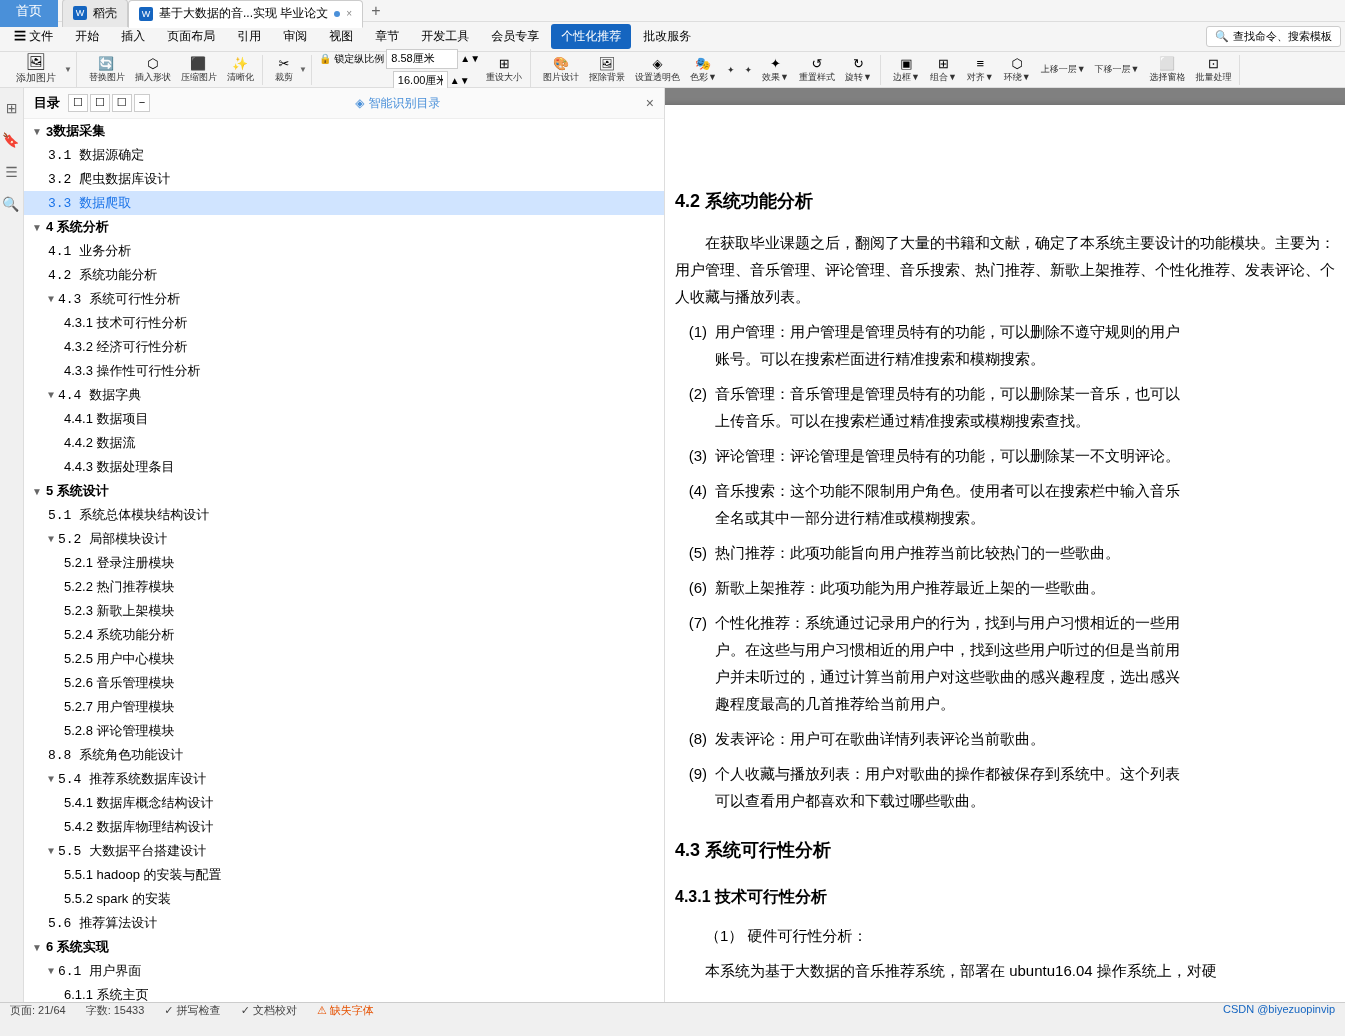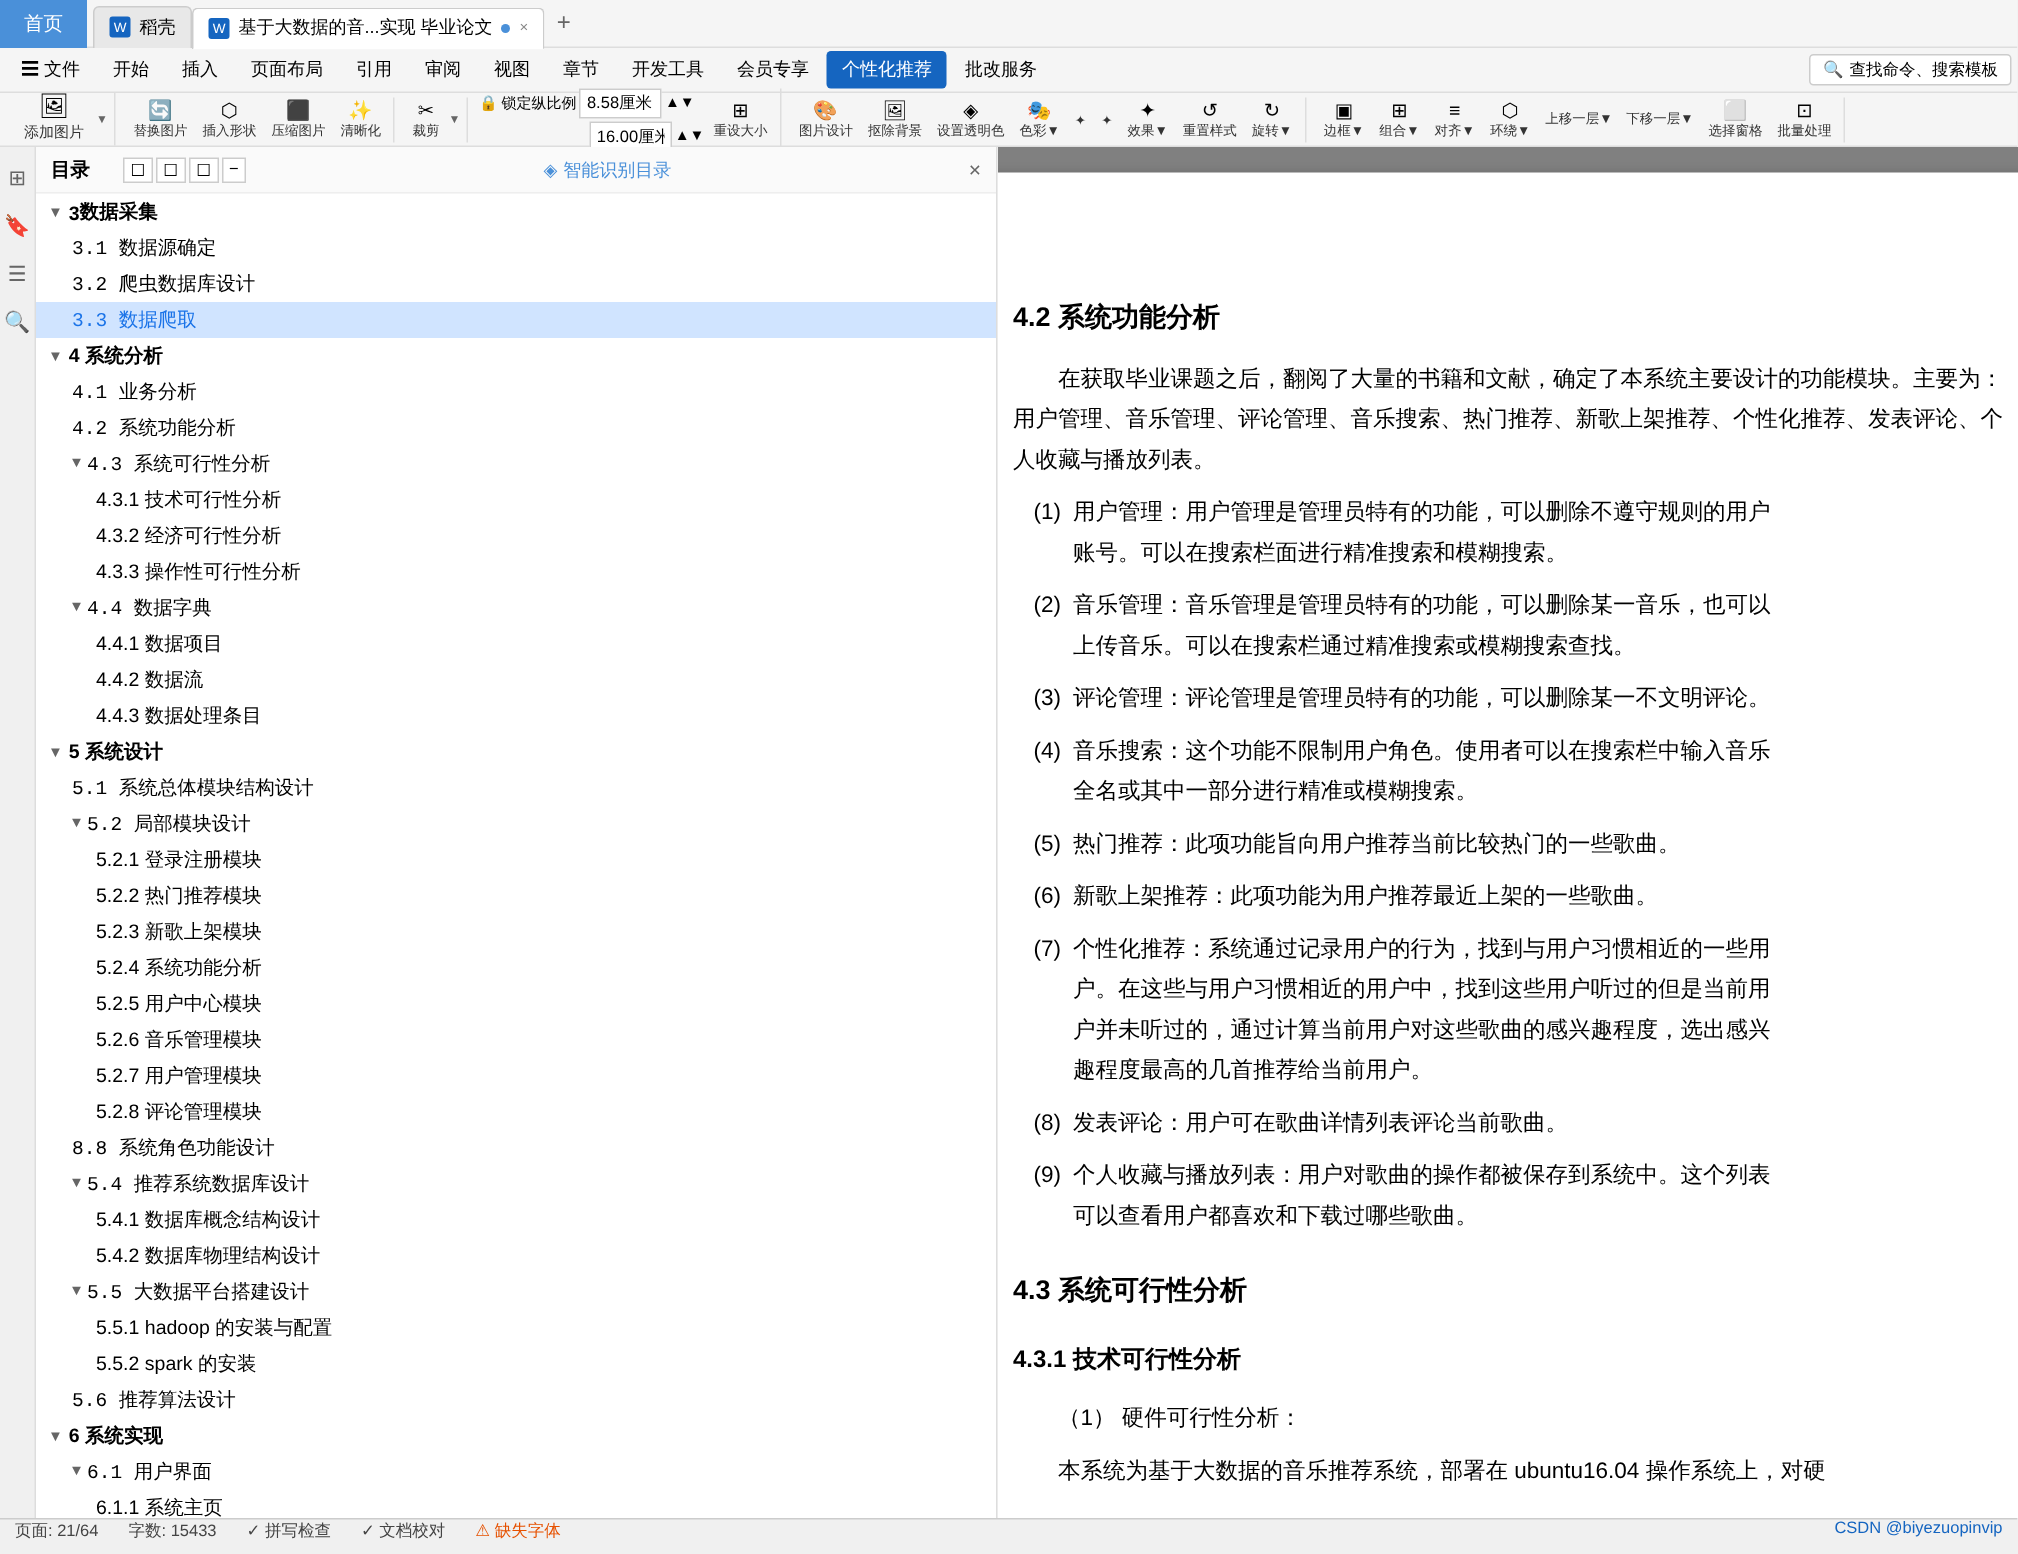--- a/index.html
+++ b/index.html
@@ -1,19 +1,19 @@
 <!DOCTYPE html>
 <html><head>
   <meta charset="utf-8">
   <style>
     * { margin: 0; padding: 0; box-sizing: border-box; }
     body { font-family: 'Microsoft YaHei', SimSun, sans-serif; font-size: 12px; background: #f0f0f0; overflow: hidden; width: 1345px; height: 1036px; }
 
     
-    .title-bar { display: flex; align-items: center; background: #f5f5f5; height: 32px; border-bottom: 1px solid #ddd; }
+    .title-bar { display: flex; align-items: center; background: #f5f5f5; height: 22px; border-bottom: 1px solid #ddd; }
     .title-home { background: #4a90d9; color: white; padding: 0 16px; height: 32px; display: flex; align-items: center; font-size: 13px; }
     .title-tabs { display: flex; align-items: flex-end; height: 32px; margin-left: 4px; }
     .tab { display: flex; align-items: center; background: #e8e8e8; border: 1px solid #ccc; border-bottom: none; padding: 0 10px; height: 28px; font-size: 12px; cursor: pointer; gap: 6px; border-radius: 4px 4px 0 0; }
     .tab.active { background: white; border-bottom: 1px solid white; margin-bottom: -1px; }
     .tab-icon { width: 14px; height: 14px; background: #1565c0; display: inline-block; border-radius: 2px; font-size: 9px; color: white; display: flex; align-items: center; justify-content: center; }
     .tab-close { color: #888; font-size: 10px; cursor: pointer; }
     .tab-dot { width: 6px; height: 6px; background: #4a90d9; border-radius: 50%; }
     .add-tab { padding: 0 8px; font-size: 16px; color: #666; cursor: pointer; }
 
     
@@ -127,21 +127,21 @@
       <span class="icon">✂</span>
       <span class="label">裁剪</span>
     </div>
     <div style="font-size:8px; color:#666;">▼</div>
   </div>
   <div class="toolbar-group">
     <div style="display:flex;flex-direction:column;gap:2px;">
       <div style="display:flex;align-items:center;gap:2px;">
         <span style="font-size:10px;">🔒</span>
         <span style="font-size:10px;">锁定纵比例</span>
-        <input class="toolbar-textbox" value="8.58厘米" style="width: 55px;">
+        <input class="toolbar-textbox" value="8.58厘米" style="width: 72px;">
         <span style="font-size:10px;">▲▼</span>
       </div>
       <div style="display:flex;align-items:center;gap:2px;">
         <span style="width:14px;"> </span>
         <span style="font-size:10px;width:55px;"> </span>
         <input class="toolbar-textbox" value="16.00厘米" style="width: 55px;">
         <span style="font-size:10px;">▲▼</span>
       </div>
     </div>
     <div class="toolbar-btn-sm">
@@ -226,21 +226,21 @@
   <div class="sidebar-icons">
     <div class="sidebar-icon">⊞</div>
     <div class="sidebar-icon">🔖</div>
     <div class="sidebar-icon">☰</div>
     <div class="sidebar-icon">🔍</div>
   </div>
 
   <div class="sidebar-content" style="width:348px; border-right:1px solid #ddd; display:flex; flex-direction:column; background:white;">
 
     <div style="display:flex; align-items:center; justify-content:space-between; padding:6px 10px; border-bottom:1px solid #eee; background:#fafafa;">
-      <div style="display:flex; align-items:center; gap:22px;">
+      <div style="display:flex; gap:8px;">
         <span style="font-size:13px; font-weight:bold;">目录</span>
         <div style="display:flex; gap:2px;">
           <div style="border:1px solid #ccc; padding:1px 4px; cursor:pointer; background:white; font-size:11px;">☐</div>
           <div style="border:1px solid #ccc; padding:1px 4px; cursor:pointer; background:white; font-size:11px;">☐</div>
           <div style="border:1px solid #ccc; padding:1px 4px; cursor:pointer; background:white; font-size:11px;">☐</div>
           <div style="border:1px solid #ccc; padding:1px 4px; cursor:pointer; background:white; font-size:11px;">−</div>
         </div>
       </div>
       <div style="display:flex; align-items:center; gap:4px; color:#4a90d9; font-size:12px; cursor:pointer;">
         <span>◈</span>

